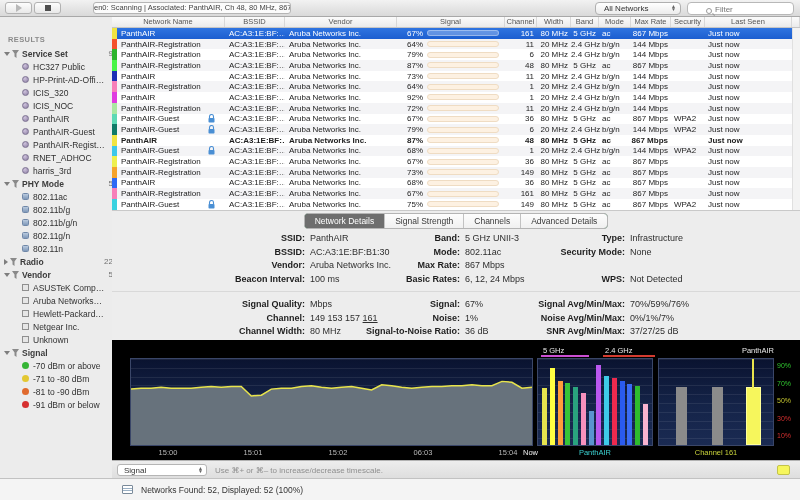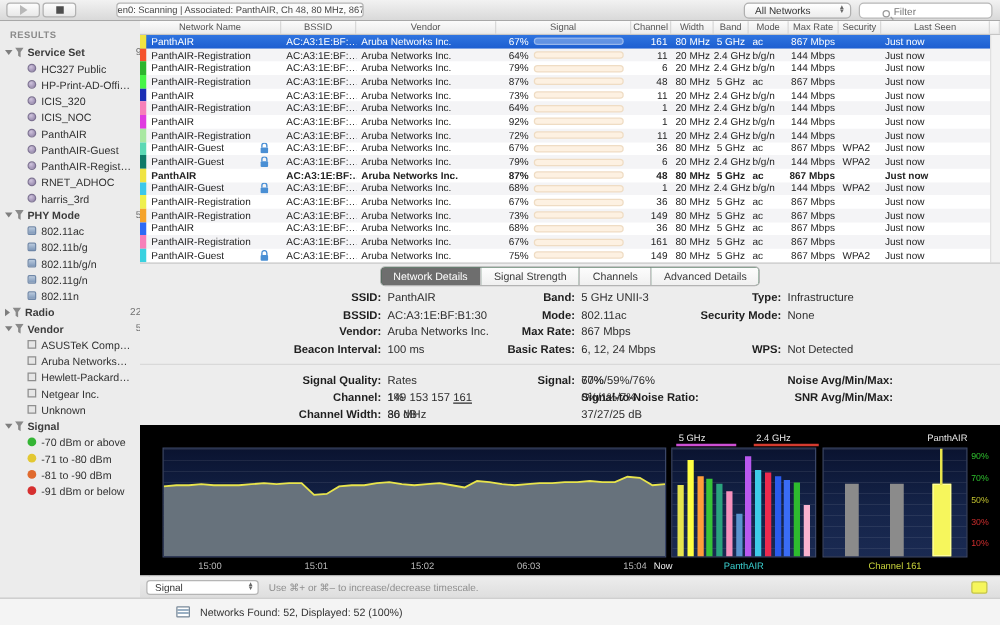--- a/index.html
+++ b/index.html
@@ -23,21 +23,21 @@
   .net-select .lbl { flex:1; }
   .steppers { display:flex; flex-direction:column; line-height:3.2px; font-size:5px; color:#666; }
   .filter-field { position:absolute; left:687px; top:1.5px; width:107px; height:13px; background:#fff;
     border:1px solid #b8b8b8; border-radius:4px; display:flex; align-items:flex-end; justify-content:center; }
   .filter-field input { border:none; outline:none; width:60px; font-size:8px; color:#333; background:transparent; }
   .mag { width:6px; height:6px; border:1.2px solid #9a9a9a; border-radius:50%; position:relative; margin-right:3px; }
   .mag:after { content:""; position:absolute; width:3px; height:1.2px; background:#9a9a9a; transform:rotate(45deg); left:4.5px; top:5px; }
 
   
   .sidebar { position:absolute; top:17px; left:0; width:120px; bottom:22px; background:#ececec; border-right:1px solid #bcbcbc;
-    font-size:8.5px; color:#333; overflow:hidden; padding-top:4px; }
+    font-size:8.5px; color:#333; overflow:hidden; padding-top:16px; }
   .results-hd { color:#8a8a8a; font-size:7.5px; font-weight:bold; letter-spacing:.4px; padding:2px 0 3px 8px; }
   .sec-row { display:flex; align-items:center; height:13px; padding:0 6px 0 4px; font-weight:bold; color:#3c3c3c; }
   .disc { width:0; height:0; margin-right:2px; }
   .disc.open { border-top:4px solid #7e7e7e; border-left:3.5px solid transparent; border-right:3.5px solid transparent; margin-top:1px;}
   .disc.closed { border-left:4px solid #7e7e7e; border-top:3.5px solid transparent; border-bottom:3.5px solid transparent; }
   .funnel { margin-right:3px; flex:none; }
   .count { margin-left:auto; font-weight:normal; color:#707070; font-size:8px; }
   .item-row { display:flex; align-items:center; height:13px; padding-left:22px; color:#303030; white-space:nowrap; }
   .ic { width:7px; height:7px; margin-right:4px; flex:none; }
   .ic.globe { border-radius:50%; background:radial-gradient(circle at 35% 30%, #cfc3dd, #8d7fa4); border:.5px solid #7d7292; }
@@ -127,21 +127,21 @@
   .controls { position:absolute; top:460px; left:112px; width:688px; height:18px; background:linear-gradient(#ededed,#dedede);
     border-top:1px solid #b2b2b2; }
   .sig-select { position:absolute; left:5px; top:3px; width:90px; height:12px; background:#fff; border:1px solid #b5b5b5;
     border-radius:3px; font-size:8px; color:#333; display:flex; align-items:center; padding:0 3px 0 6px; }
   .sig-select .lbl { flex:1; }
   .hint { position:absolute; left:103px; top:5px; font-size:8px; color:#8f8f8f; }
   .swatch { position:absolute; right:10px; top:4px; width:13px; height:10px; background:#f6f65c; border:1px solid #c3c34a; border-radius:2px; }
 
   
   .statusbar { position:absolute; bottom:0; left:0; width:800px; height:22px; background:#f4f4f4; border-top:1px solid #c2c2c2;
-    display:flex; align-items:center;padding-left:19px; }
+    display:flex; align-items:center; }
   .list-ic { width:11px; height:9px; border:1px solid #7a8a9a; border-radius:1px; margin:0 8px 0 122px;
     background:repeating-linear-gradient(180deg,#fff 0 1.5px,#9ab0c4 1.5px 2.5px); }
   .status-text { font-size:8.5px; color:#333; }
 </style>
 </head>
 <body>
 
 <div class="app">
 
   <div class="toolbar">
@@ -746,36 +746,38 @@
         <span class="dvalue"></span>
         <span class="dlabel">WPS:</span>
         <span class="dvalue">Not Detected</span>
       </div>
 
     <div class="divider"></div>
 
     <div class="dcol s2 c1">
 
     <span class="dlabel">Signal Quality:</span>
-        <span class="dvalue"><span>Rates</span><span class="u"></span></span>
+        <span class="dvalue"><span>Mbps</span><span class="u"></span></span>
         <span class="dlabel">Channel:</span>
         <span class="dvalue"><span>149 153 157 </span><span class="u">161</span></span>
         <span class="dlabel">Channel Width:</span>
         <span class="dvalue"><span>80 MHz</span><span class="u"></span></span>
       </div>
     <div class="dcol s2 c2">
 
     <span class="dlabel">Signal:</span>
         <span class="dvalue">67%</span>
+        <span class="dlabel">Noise:</span>
         <span class="dvalue">1%</span>
         <span class="dlabel">Signal-to-Noise Ratio:</span>
         <span class="dvalue">36 dB</span>
       </div>
     <div class="dcol s2 c3">
 
+    <span class="dlabel">Signal Avg/Min/Max:</span>
         <span class="dvalue">70%/59%/76%</span>
         <span class="dlabel">Noise Avg/Min/Max:</span>
         <span class="dvalue">0%/1%/7%</span>
         <span class="dlabel">SNR Avg/Min/Max:</span>
         <span class="dvalue">37/27/25 dB</span>
       </div>
   </div>
 
   <div class="charts">
     <div class="legend g5"><span>5 GHz</span><span class="bar" style="--c:#cc4fd4"></span></div>

